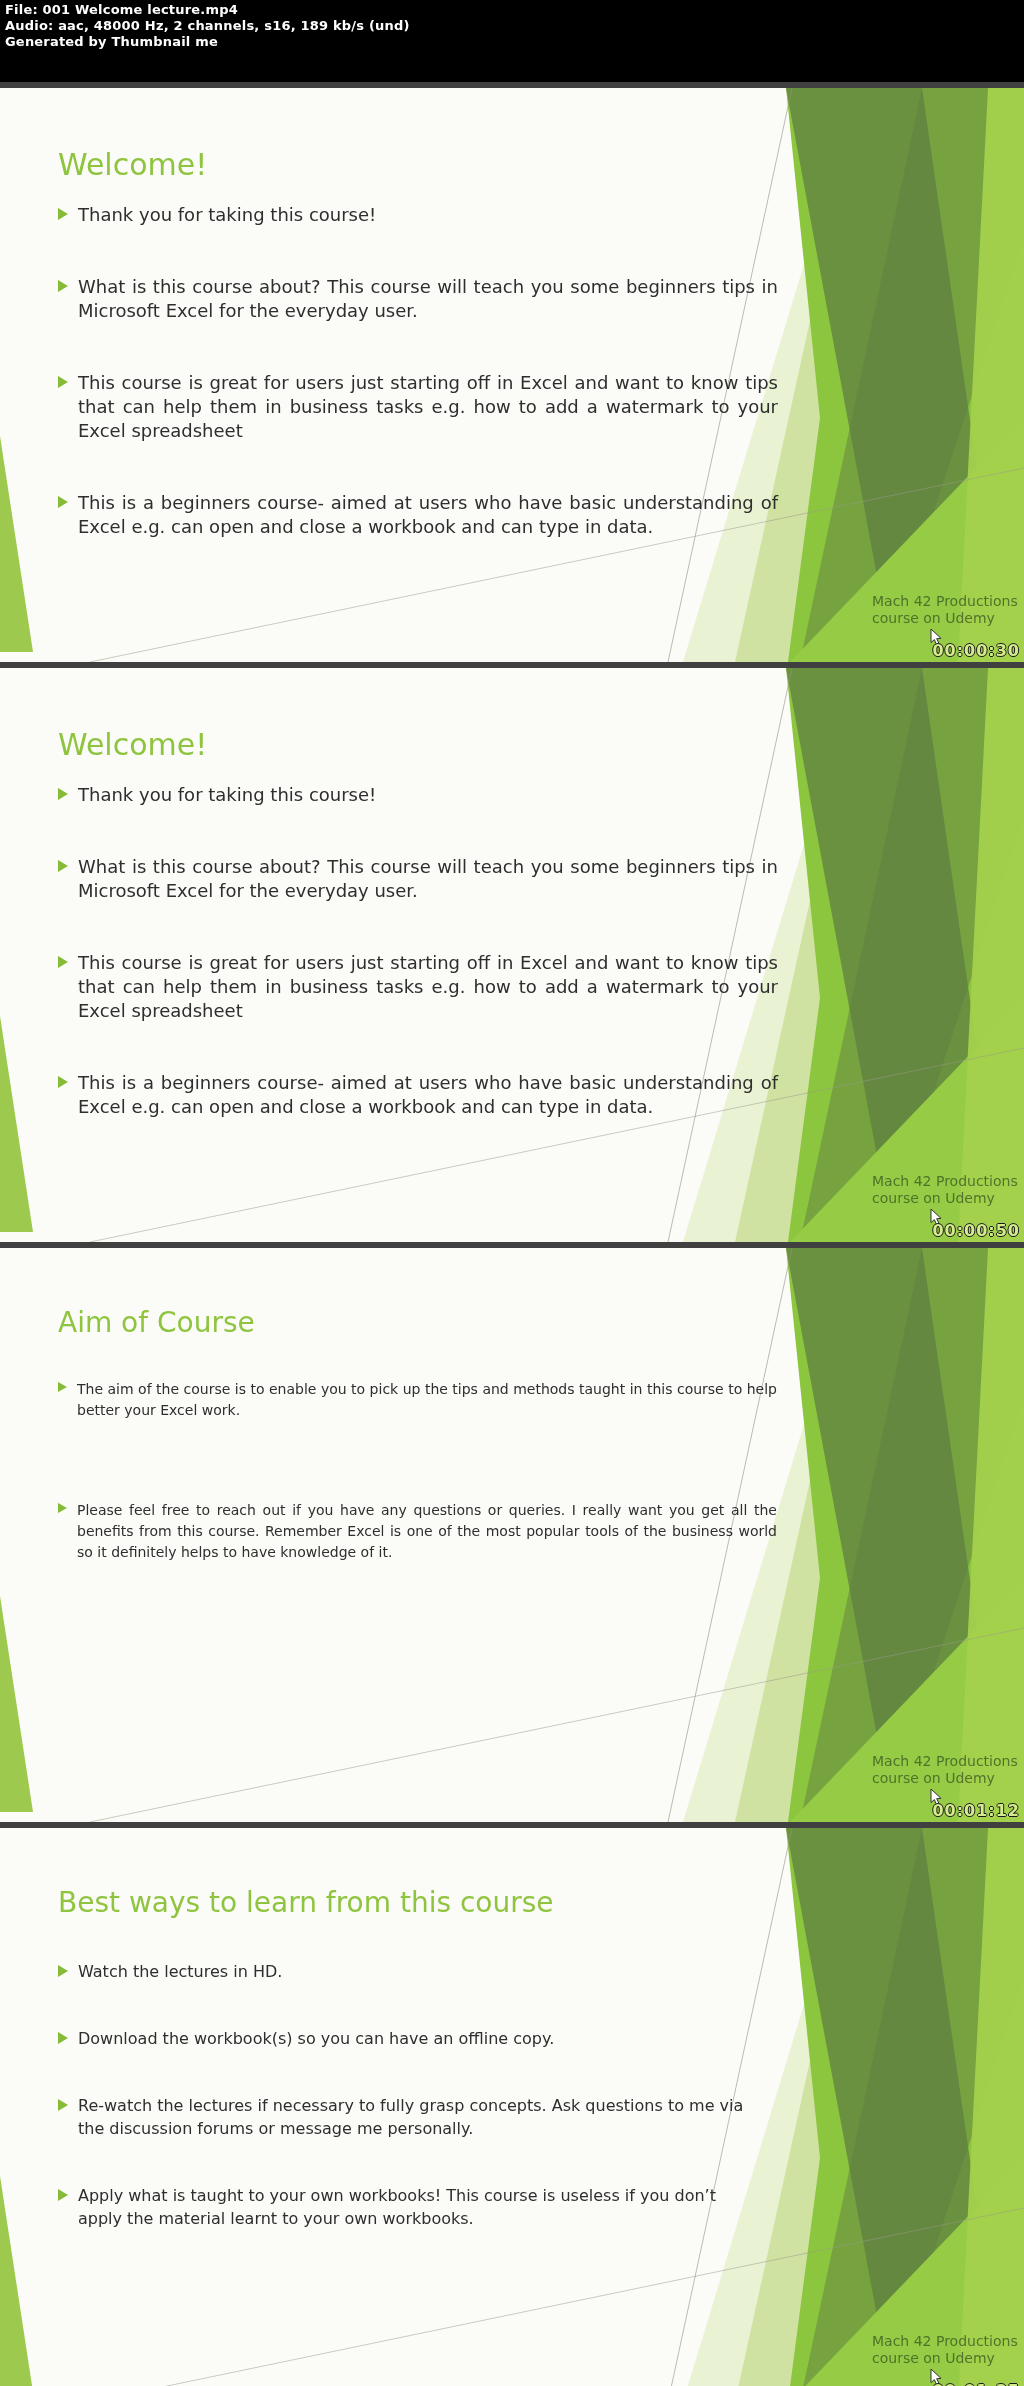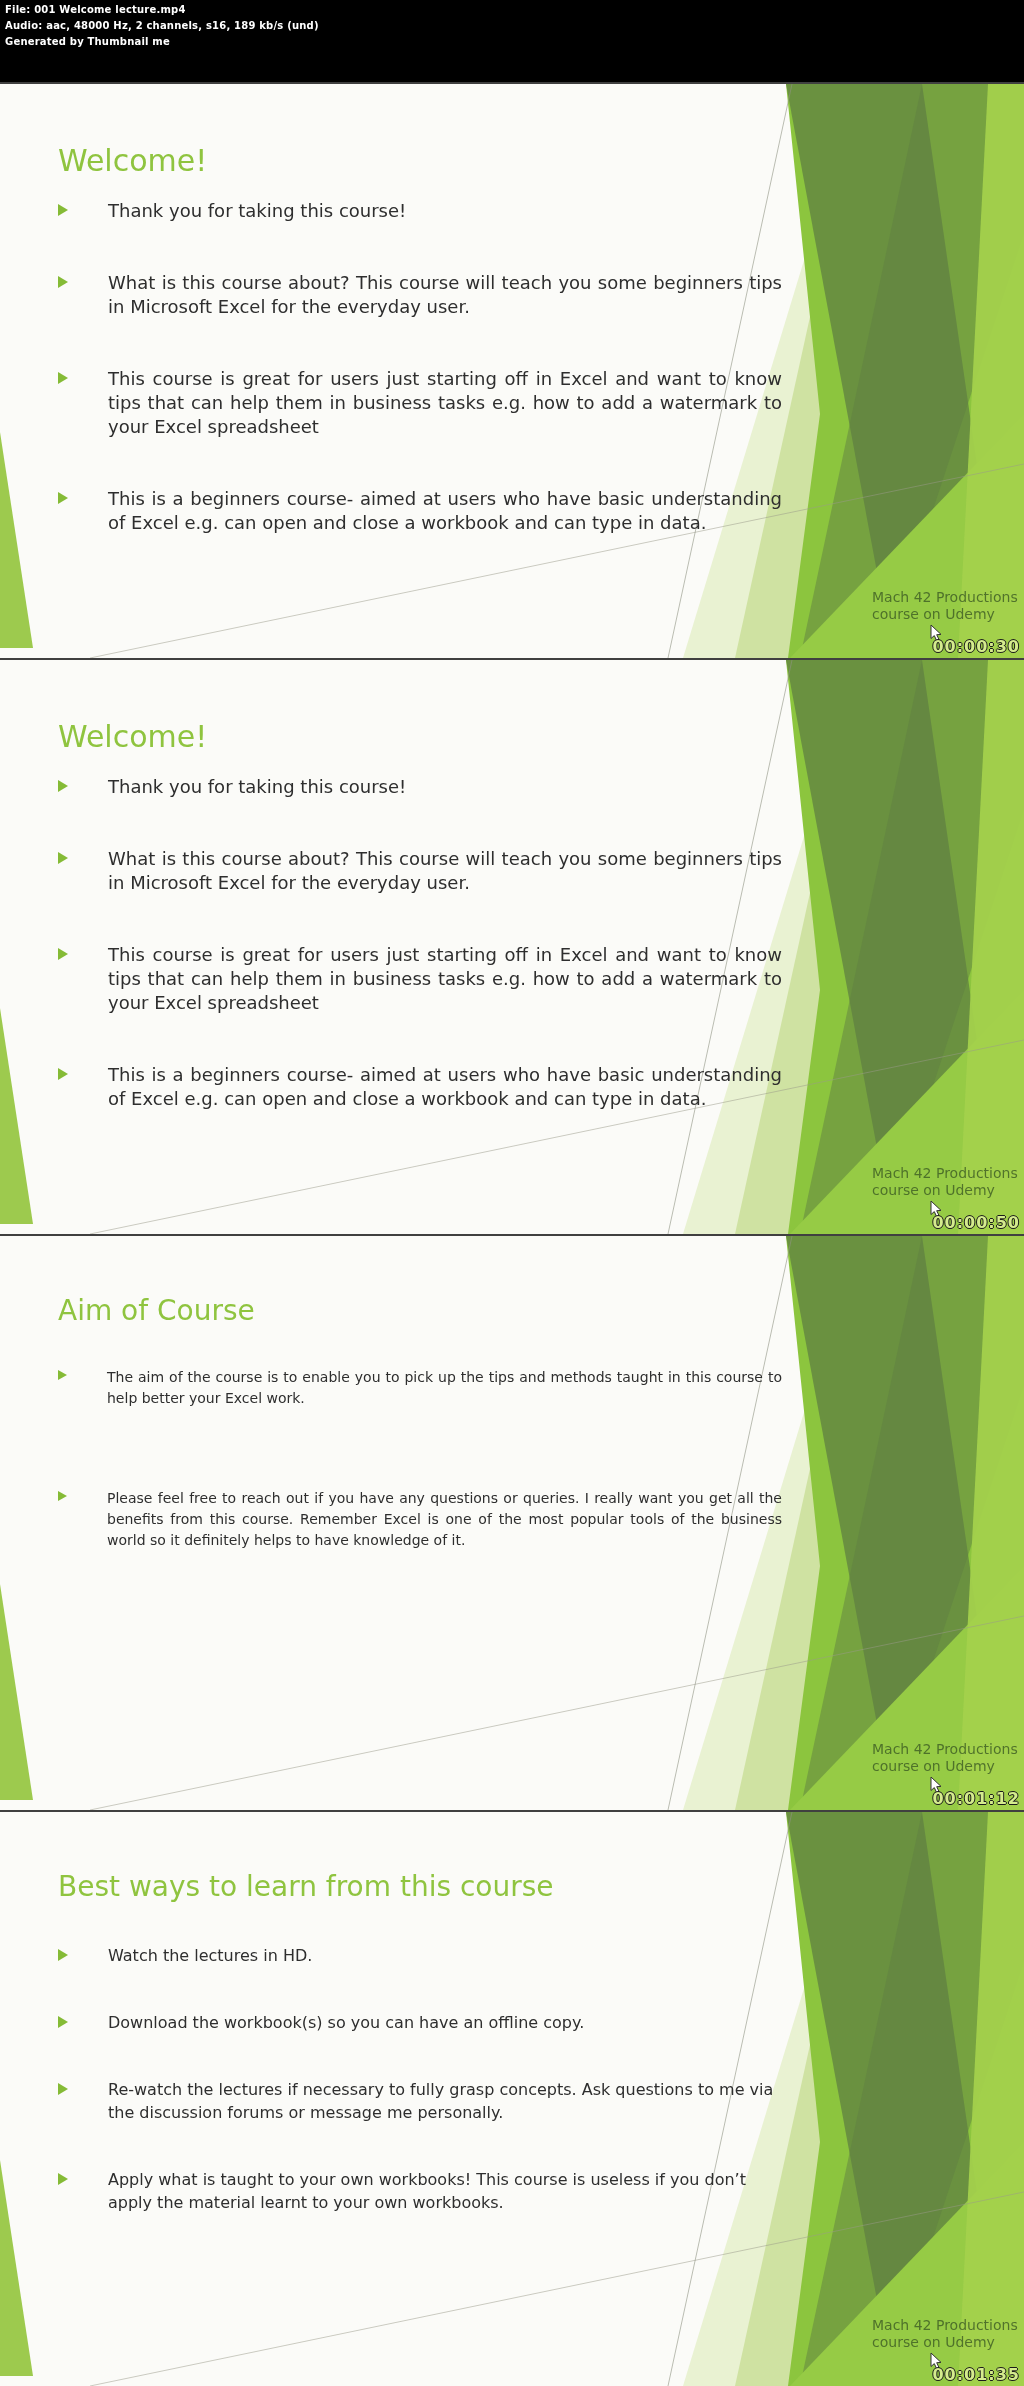--- a/index.html
+++ b/index.html
@@ -1,33 +1,33 @@
 <!DOCTYPE html>
 <html><head>
 <meta charset="utf-8">
 <style>
   html,body{margin:0;padding:0;background:#000;}
   body{width:1024px;font-family:"DejaVu Sans",sans-serif;}
   .page{width:1024px;}
 
   
   .meta{background:#000;color:#fff;height:82px;box-sizing:border-box;
-        padding:2px 5px 0 5px;font-weight:bold;font-size:10px;line-height:16px;
+        padding:2px 5px 0 5px;font-weight:bold;font-size:13px;line-height:16px;
         letter-spacing:.2px;white-space:nowrap;overflow:hidden;}
 
   
   .frames{width:1024px;}
   .frame{position:relative;width:1024px;height:574px;background:#fbfbf8;
-         overflow:hidden;border-top:2px solid #404040;}
+         overflow:hidden;border-top:6px solid #404040;}
   .deco{position:absolute;left:0;top:0;width:1024px;height:574px;display:block;}
 
   .slide-content{position:absolute;left:58px;top:60px;width:724px;}
   .title{margin:0;color:#8fc43f;font-weight:400;line-height:1.1;}
   .bullets{list-style:none;margin:0;padding:0;}
-  .bullet{display:flex;align-items:flex-start;gap:30px;}
+  .bullet{display:flex;align-items:flex-start;}
   .marker{flex:0 0 auto;width:0;height:0;border-left:10px solid #85bb36;
           border-top:6px solid transparent;border-bottom:6px solid transparent;
           margin:5px 10px 0 0;}
   .btext{color:#2e2e2e;}
 
   
   .welcome .title{font-size:30px;}
   .welcome .bullets{margin-top:22px;}
   .welcome .bullet{margin-bottom:48px;}
   .welcome .btext{font-size:18px;line-height:24px;width:700px;text-align:justify;}

